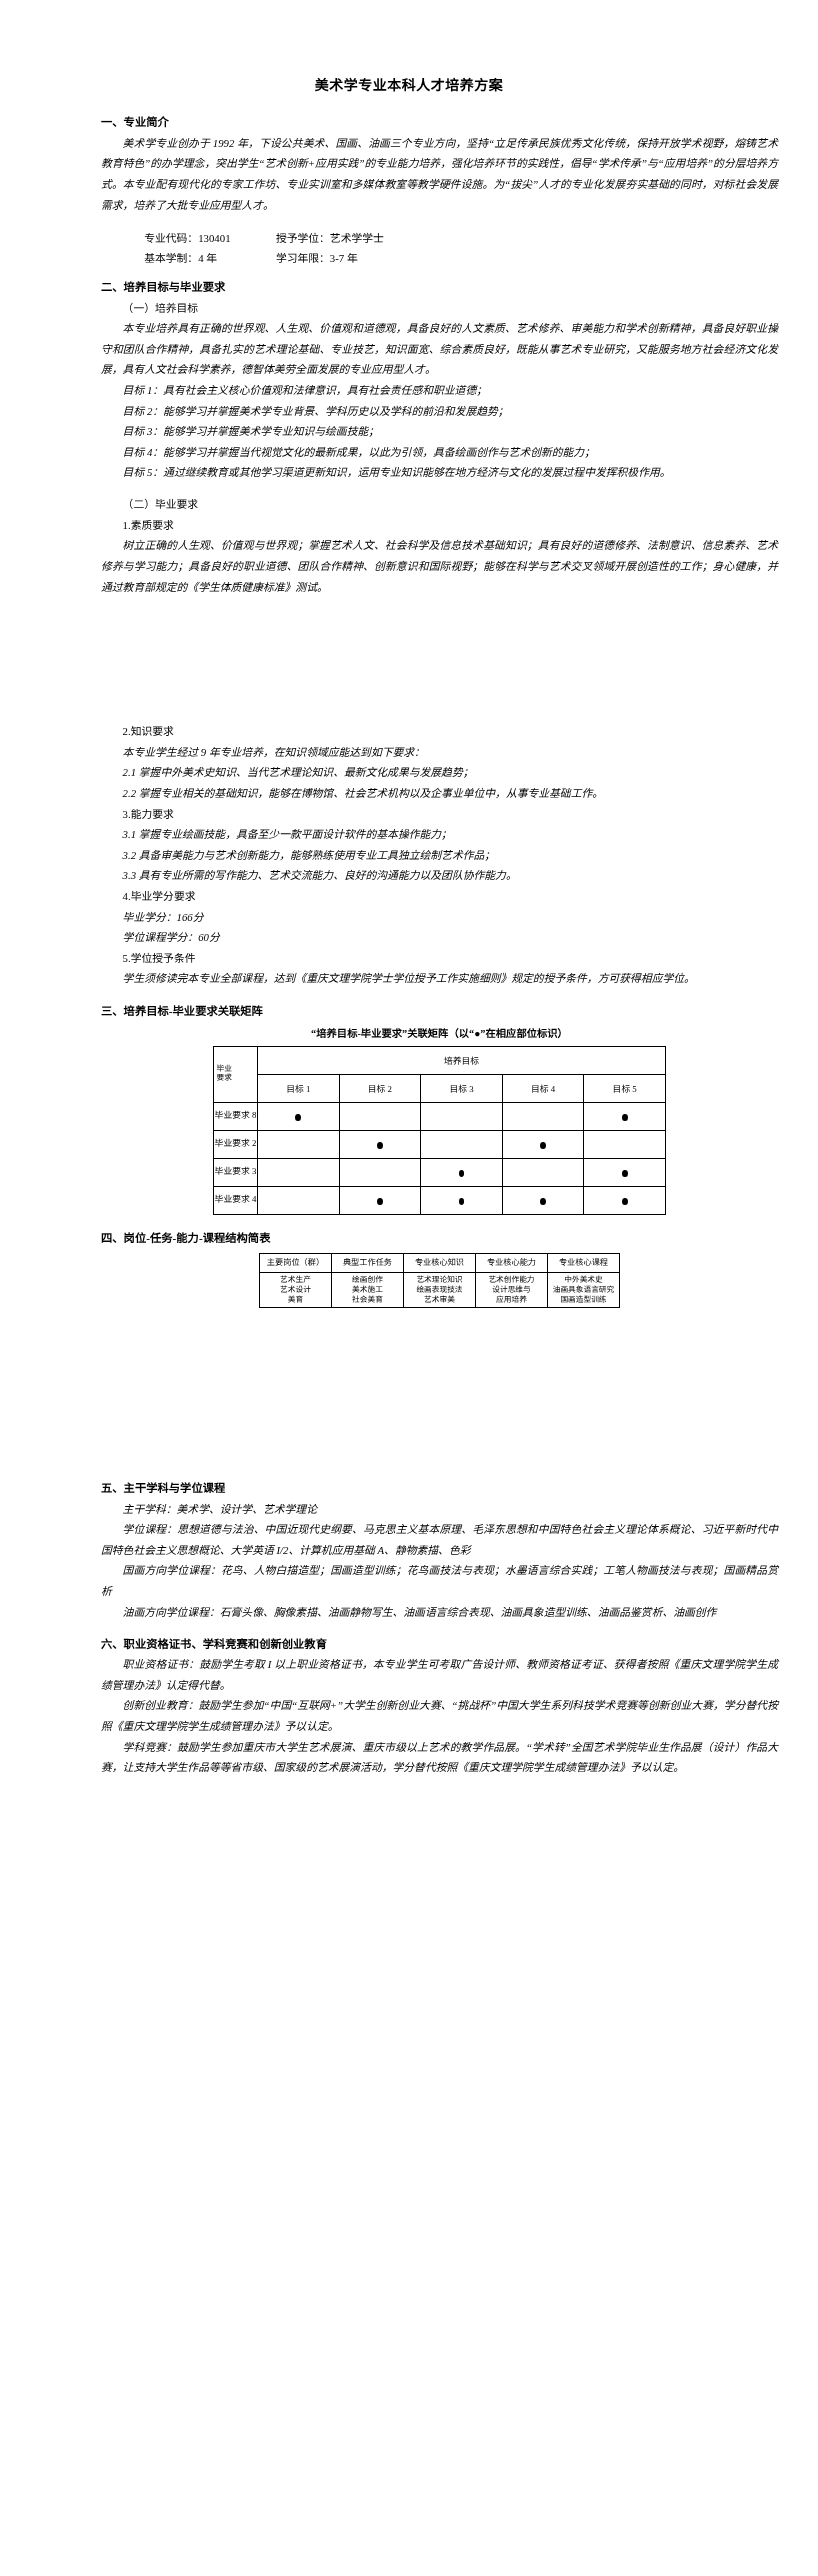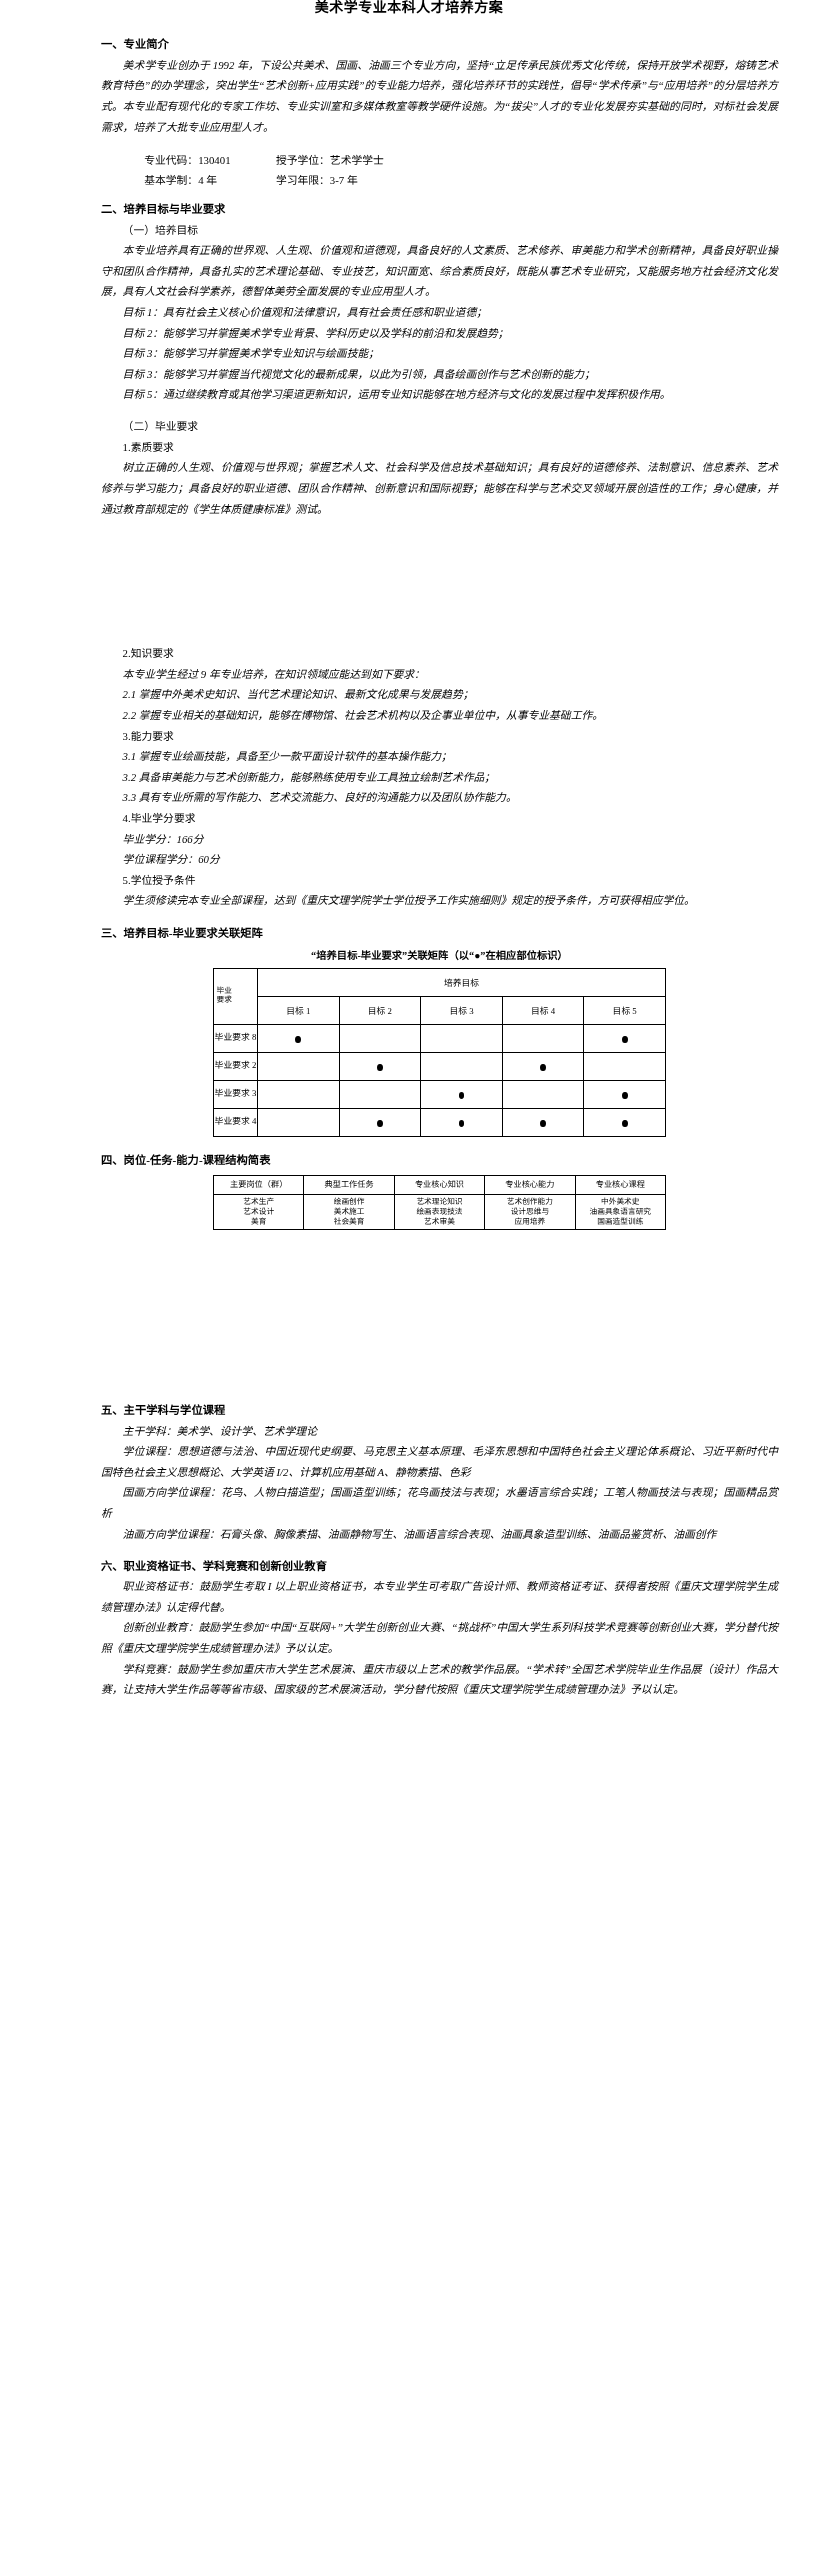--- a/index.html
+++ b/index.html
@@ -19,20 +19,21 @@
     position: relative;
     box-sizing: border-box;
     padding: 0;
     background: #ffffff;
   }
   .doc-title {
     text-align: center;
     font-weight: bold;
     font-size: 14px;
     letter-spacing: 0.5px;
+    padding-top: 78px;
     padding-bottom: 0;
     line-height: 1.2;
   }
   .body-wrap {
     padding-left: 101px;
     padding-right: 40px;
   }
   h2.sec {
     font-size: 11.3px;
     font-weight: bold;
@@ -125,21 +126,21 @@
     width: 5.7px;
     height: 7.2px;
     border-radius: 50%;
     background: #000000;
     vertical-align: middle;
   }
 
   
   table.struct {
     border-collapse: collapse;
-    width: 453px;
+    width: 361px;
     margin: 0 auto;
     table-layout: fixed;
   }
   table.struct td, table.struct th {
     border: 0.5px solid #000000;
     font-size: 7.7px;
     text-align: center;
     vertical-align: middle;
     font-weight: normal;
     padding: 1.5px 1px;
@@ -175,21 +176,21 @@
 
     <div style="height:8.2px"></div>
     <h2 class="sec">二、培养目标与毕业要求</h2>
 
     <div class="subsec">（一）培养目标</div>
     <p class="para">本专业培养具有正确的世界观、人生观、价值观和道德观，具备良好的人文素质、艺术修养、审美能力和学术创新精神，具备良好职业操守和团队合作精神，具备扎实的艺术理论基础、专业技艺，知识面宽、综合素质良好，既能从事艺术专业研究，又能服务地方社会经济文化发展，具有人文社会科学素养，德智体美劳全面发展的专业应用型人才。</p>
 
     <p class="para">目标 1：具有社会主义核心价值观和法律意识，具有社会责任感和职业道德；</p>
     <p class="para">目标 2：能够学习并掌握美术学专业背景、学科历史以及学科的前沿和发展趋势；</p>
     <p class="para">目标 3：能够学习并掌握美术学专业知识与绘画技能；</p>
-    <p class="para">目标 3：能够学习并掌握当代视觉文化的最新成果，以此为引领，具备绘画创作与艺术创新的能力；</p>
+    <p class="para">目标 4：能够学习并掌握当代视觉文化的最新成果，以此为引领，具备绘画创作与艺术创新的能力；</p>
     <p class="para">目标 5：通过继续教育或其他学习渠道更新知识，运用专业知识能够在地方经济与文化的发展过程中发挥积极作用。</p>
 
     <div style="height:11.3px"></div>
     <div class="subsec">（二）毕业要求</div>
     <div class="numsub">1.素质要求</div>
     <p class="para">树立正确的人生观、价值观与世界观；掌握艺术人文、社会科学及信息技术基础知识；具有良好的道德修养、法制意识、信息素养、艺术修养与学习能力；具备良好的职业道德、团队合作精神、创新意识和国际视野；能够在科学与艺术交叉领域开展创造性的工作；身心健康，并通过教育部规定的《学生体质健康标准》测试。</p>
 
     <div class="spacer-xl"></div>
 
     <div class="numsub">2.知识要求</div>

